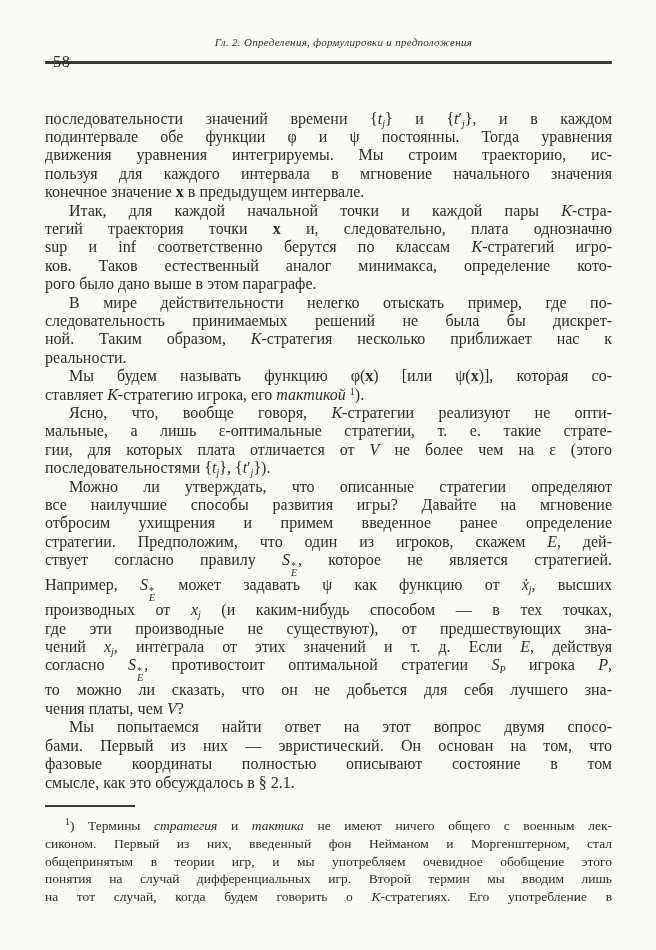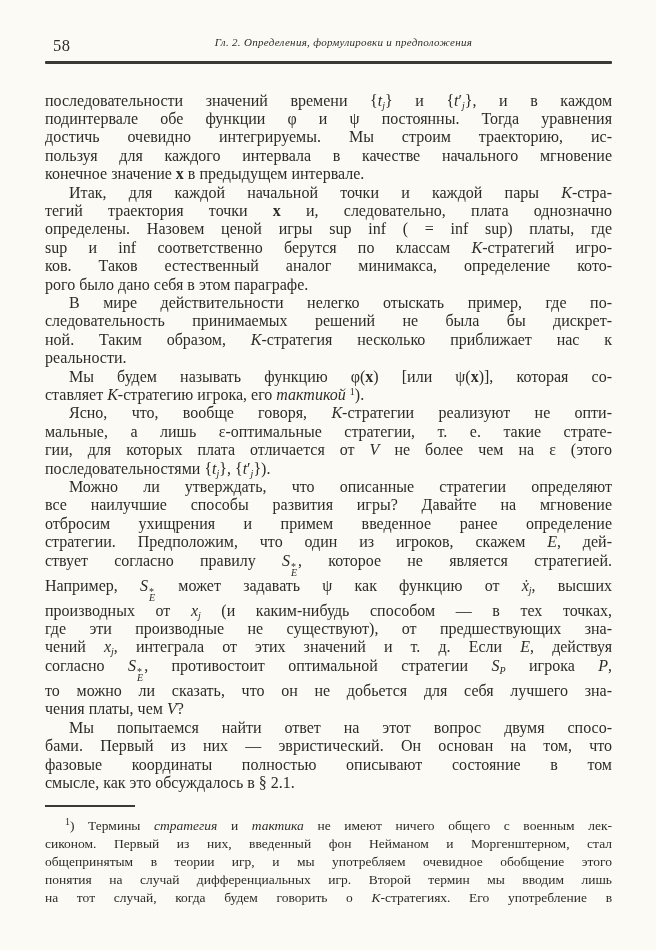--- a/index.html
+++ b/index.html
@@ -12,36 +12,36 @@
     position:relative;
   }
   .page{
     box-sizing:border-box;
     width:656px;height:950px;
     padding:36px 44px 0 45px;
   }
   
   .header{position:relative;height:22px;}
   .pagenum{
-    position:absolute;left:8px;top:0;
+    position:absolute;left:8px;top:16px;
     font-size:16.5px;letter-spacing:.5px;
   }
   .runtitle{
     text-align:center;
     font-style:italic;
     font-size:11px;
     letter-spacing:.3px;
     padding-left:30px;
   }
   .header-rule{
     height:2.5px;background:#3b3933;margin-top:3px;
     border-radius:1px;
   }
   
-  .bodytext{margin-top:28px;}
+  .bodytext{margin-top:46px;}
   .line{
     font-size:16px;
     line-height:18.4px;
     text-align:justify;
     text-align-last:justify;
     white-space:normal;
   }
   .line.last{text-align-last:left;}
   .line.indent{text-indent:24px;}
   sub{font-size:10px;line-height:0;position:relative;vertical-align:baseline;bottom:-3px;}
@@ -73,31 +73,30 @@
   <div class="header">
     <div class="pagenum">58</div>
     <div class="runtitle">Гл. 2. Определения, формулировки и предположения</div>
   </div>
   <div class="header-rule"></div>
 
   <div class="bodytext">
       <div>
         <div class="line">последовательности значений времени {<i>t</i><sub><i>j</i></sub>} и {<i>t</i>′<sub><i>j</i></sub>}, и в каждом</div>
         <div class="line">подинтервале обе функции φ и ψ постоянны. Тогда уравнения</div>
-        <div class="line">достичь очевидно интегрируемы. Мы строим траекторию, ис-</div>
-        <div class="line">пользуя для каждого интервала в качестве начального мгновение</div>
+        <div class="line">движения уравнения интегрируемы. Мы строим траекторию, ис-</div>
+        <div class="line">пользуя для каждого интервала в мгновение начального значения</div>
         <div class="line last">конечное значение <b>x</b> в предыдущем интервале.</div>
       </div>
       <div>
         <div class="line indent">Итак, для каждой начальной точки и каждой пары <i>K</i>-стра-</div>
         <div class="line">тегий траектория точки <b>x</b> и, следовательно, плата однозначно</div>
-        <div class="line">определены. Назовем ценой игры sup inf ( = inf sup) платы, где</div>
         <div class="line">sup и inf соответственно берутся по классам <i>K</i>-стратегий игро-</div>
         <div class="line">ков. Таков естественный аналог минимакса, определение кото-</div>
-        <div class="line last">рого было дано себя в этом параграфе.</div>
+        <div class="line last">рого было дано выше в этом параграфе.</div>
       </div>
       <div>
         <div class="line indent">В мире действительности нелегко отыскать пример, где по-</div>
         <div class="line">следовательность принимаемых решений не была бы дискрет-</div>
         <div class="line">ной. Таким образом, <i>K</i>-стратегия несколько приближает нас к</div>
         <div class="line last">реальности.</div>
       </div>
       <div>
         <div class="line indent">Мы будем называть функцию φ(<b>x</b>) [или ψ(<b>x</b>)], которая со-</div>
         <div class="line last">ставляет <i>K</i>-стратегию игрока, его <i>тактикой</i> <sup>1</sup>).</div>

